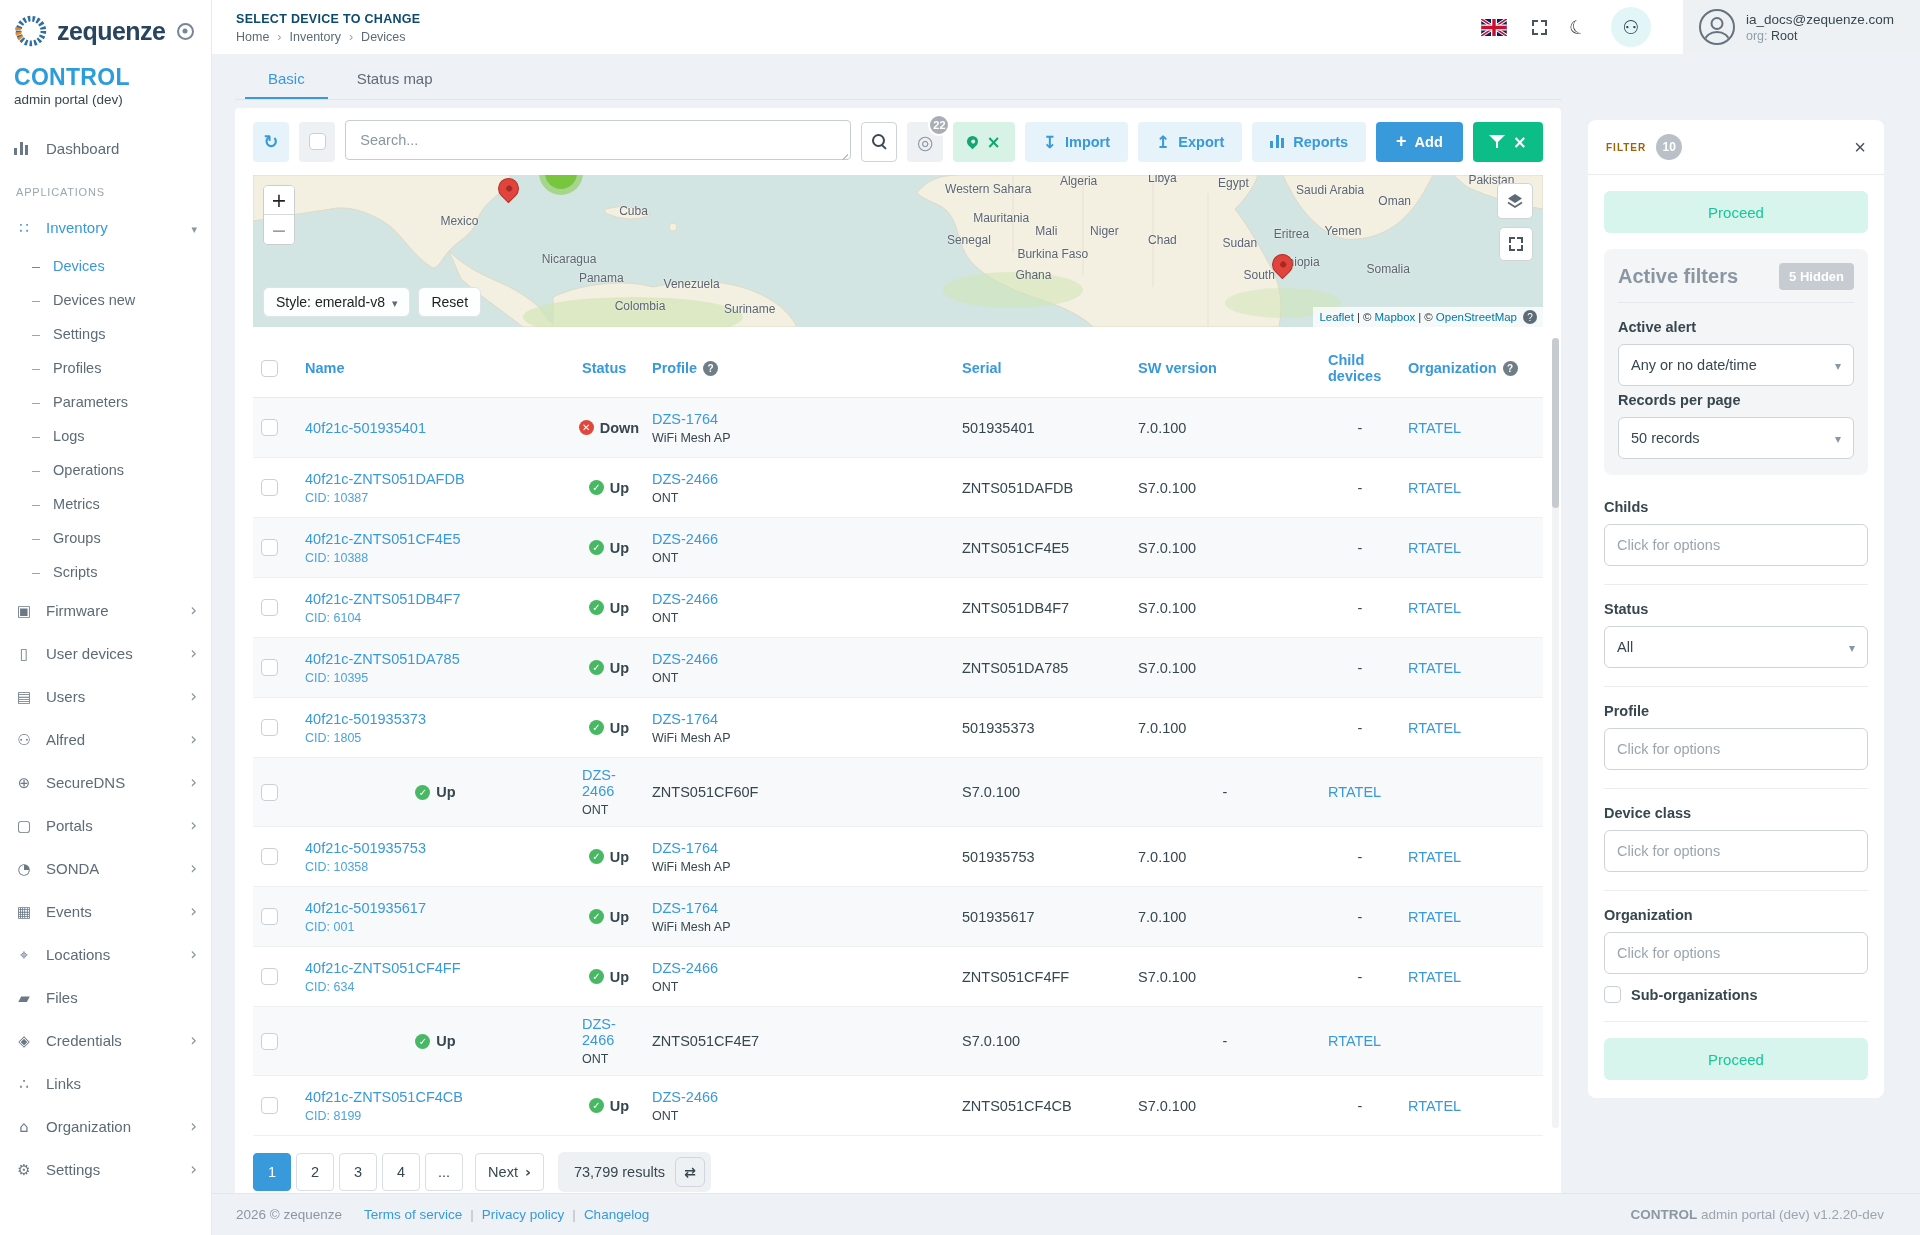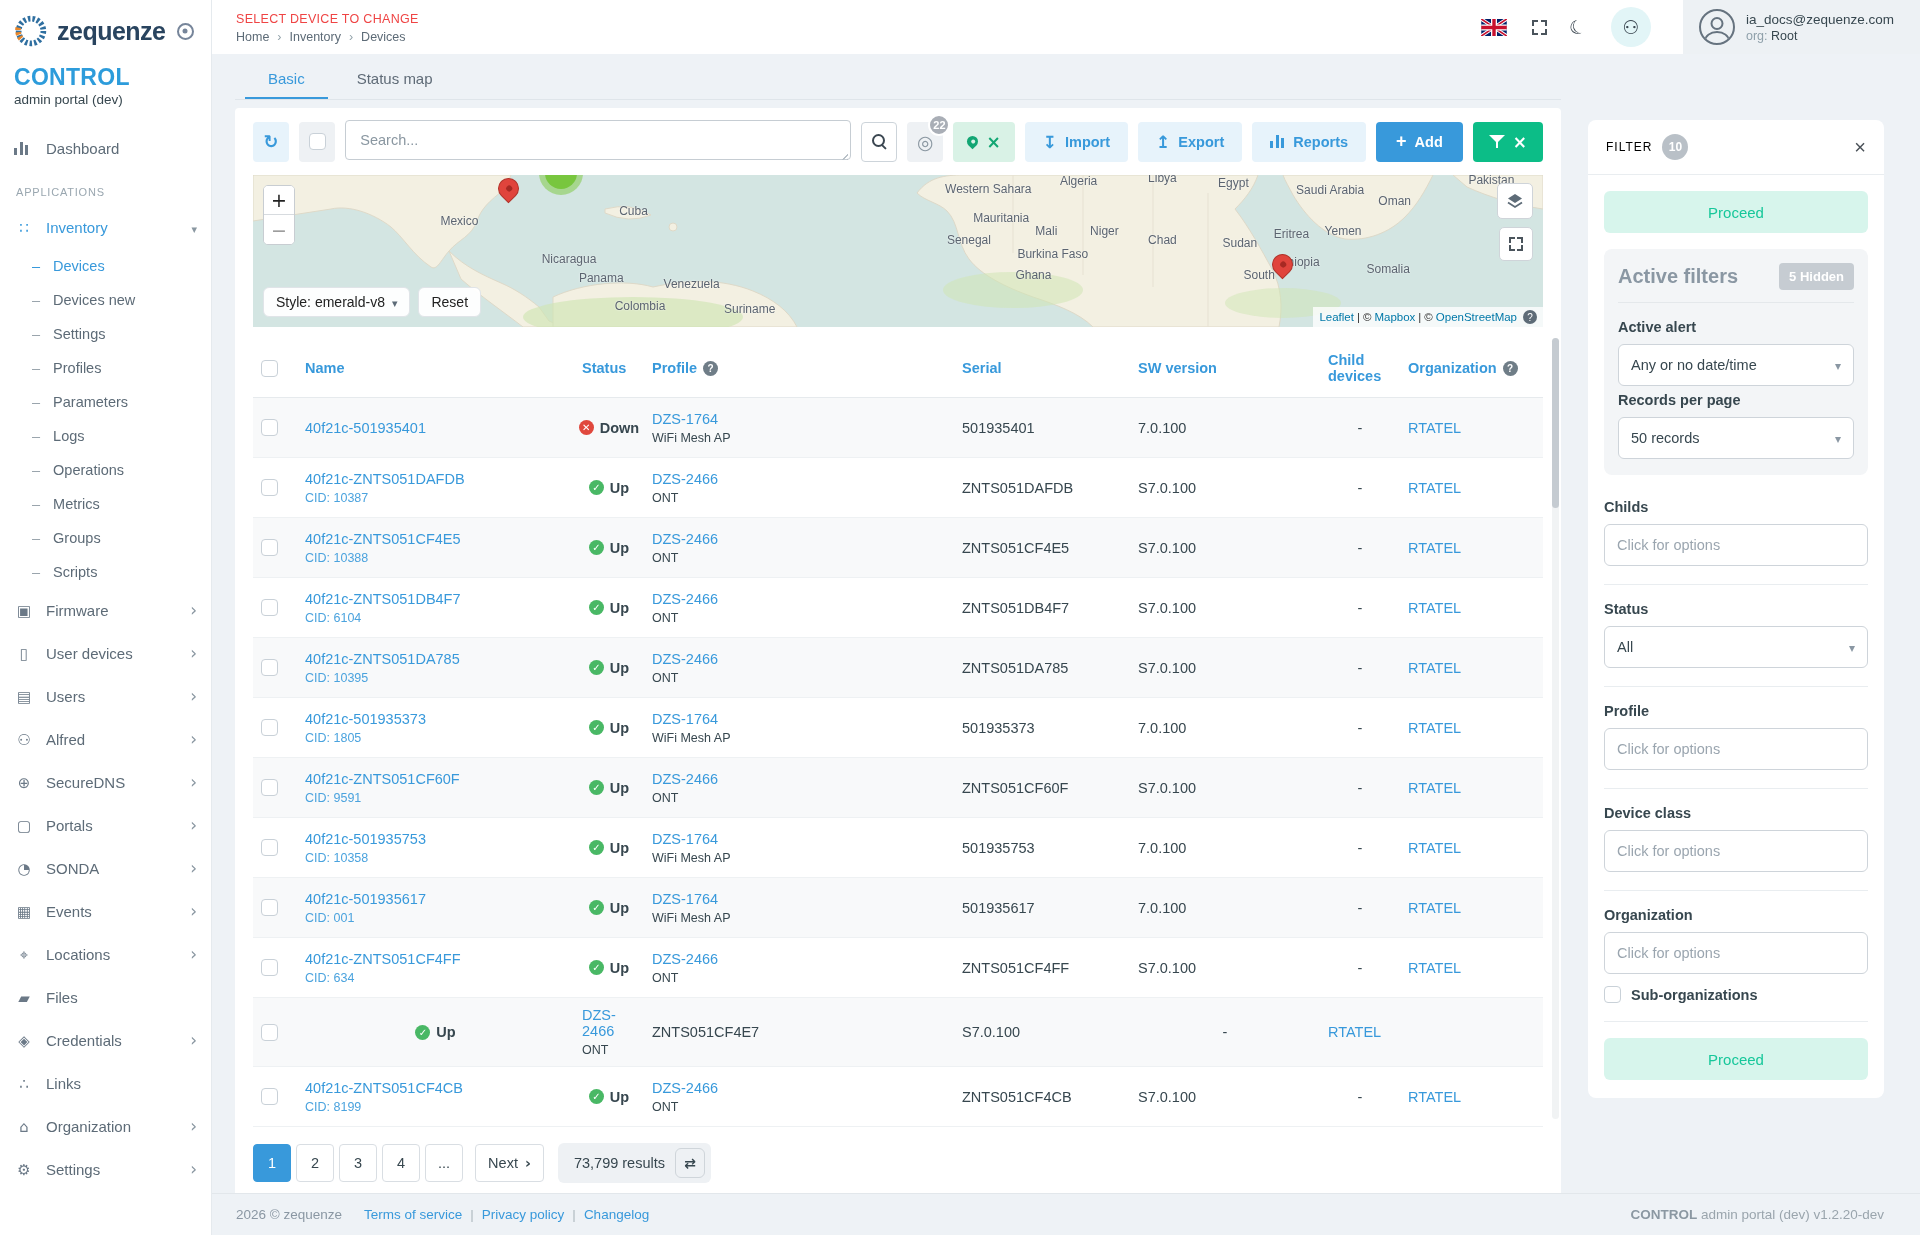--- a/index.html
+++ b/index.html
@@ -45,21 +45,21 @@
   [data-name="organization-icon"]::before{content:"⌂"}
   [data-name="settings-icon"]::before{content:"⚙"}
   .icon-bars{display:inline-block;width:15px;height:13px;background:
     linear-gradient(currentColor,currentColor) 0 100%/3px 7px no-repeat,
     linear-gradient(currentColor,currentColor) 5.5px 100%/3px 13px no-repeat,
     linear-gradient(currentColor,currentColor) 11px 100%/3px 10px no-repeat}
 
   
   .topbar{position:absolute;left:212px;right:0;top:0;height:54px;background:#fff;display:flex;align-items:center;z-index:5}
   .tb-left{padding-left:24px}
-  .page-title{font-size:12.5px;font-weight:400;letter-spacing:.3px;color:#ef4444;padding-top:2px}
+  .page-title{font-size:12.5px;font-weight:700;letter-spacing:.3px;color:#0c4a6e;padding-top:2px}
   .breadcrumb{display:flex;gap:8px;font-size:12.5px;color:#5d6b77;margin-top:4px;align-items:center}
   .bc-sep::before{content:"›";color:#90a0a8}
   .tb-right{margin-left:auto;display:flex;align-items:center;height:100%}
   .tb-ico{display:flex;align-items:center;justify-content:center;width:38px;height:38px;cursor:pointer}
   .flag-btn{margin-right:8px}
   .icon-corners{width:15px;height:15px;background:
     linear-gradient(#4a545c,#4a545c) left top/6px 2px no-repeat,
     linear-gradient(#4a545c,#4a545c) left top/2px 6px no-repeat,
     linear-gradient(#4a545c,#4a545c) right top/6px 2px no-repeat,
     linear-gradient(#4a545c,#4a545c) right top/2px 6px no-repeat,
@@ -178,21 +178,21 @@
   .pg.active{background:#3899db;border-color:#3899db;color:#fff}
   .pg.next{margin-left:12px;display:flex;align-items:center;gap:7px;font-weight:400}
   .pg.next .chev-r::before{content:"›";font-weight:700}
   .results{margin-left:14px;height:40px;background:#eef1f4;border-radius:6px;display:flex;align-items:center;gap:10px;padding:0 6px 0 16px;font-size:14.5px}
   .res-refresh{width:30px;height:30px;border:1px solid #cfd5da;border-radius:6px;background:transparent;cursor:pointer;color:#37474f;display:flex;align-items:center;justify-content:center}
   .res-refresh .g::before{content:"⇄";font-size:14px;font-weight:700}
 
   
   .filter-card{width:296px;background:#fff;border-radius:8px;margin-top:66px;padding-bottom:18px;flex:0 0 auto}
   .f-head{display:flex;align-items:center;padding:14px 18px;border-bottom:1px solid #e9edf0}
-  .f-title{font-size:12px;font-weight:400;letter-spacing:1px;color:#000000}
+  .f-title{font-size:10px;font-weight:700;letter-spacing:1px;color:#a16207}
   .f-badge{width:26px;height:26px;border-radius:50%;background:#b9c0c7;color:#fff;font-size:12px;font-weight:700;display:flex;align-items:center;justify-content:center;margin-left:10px}
   .f-close{margin-left:auto;font-size:20px;color:#495057;cursor:pointer;line-height:1}
   .f-body{padding:0 16px}
   .btn-proceed{width:100%;height:42px;border:none;border-radius:6px;background:#d7f5ec;color:#16c79a;font-size:15px;cursor:pointer;font-family:"Liberation Sans",sans-serif;margin-top:16px}
   .f-subcard{background:#f3f5f7;border-radius:8px;padding:14px 14px 16px;margin-top:16px}
   .f-subhead{display:flex;align-items:center;justify-content:space-between;padding-bottom:12px;border-bottom:1px solid #e4e8eb}
   .f-subtitle{color:#8a97a3;font-weight:700;font-size:20px}
   .hidden-badge{background:#c6ccd2;color:#fff;border-radius:4px;padding:6px 10px;font-size:13px;font-weight:700}
   .f-label{font-size:14.5px;font-weight:700;color:#37474f;margin:16px 0 9px}
   .f-select,.f-input{height:42px;background:#fff;border:1px solid #ced4da;border-radius:6px;display:flex;align-items:center;padding:0 12px;font-size:14.5px;color:#37474f;cursor:pointer}
@@ -708,24 +708,20 @@
             <span class="td" data-name="sw-version-cell">7.0.100</span>
             <span class="td child-td" data-name="child-devices-cell">-</span>
             <span class="td">
                 <a class="cell-link" data-name="organization-link">RTATEL</a>
               </span>
           </div>
             <div class="row up" data-name="table-row">
             <span class="td">
                 <span class="checkbox" data-name="row-checkbox"></span>
               </span>
-            <span class="td">
-              <a class="cell-link" data-name="device-name-link">40f21c-ZNTS051CF60F</a>
-              <span class="cid" data-name="device-cid">CID: 9591</span>
-            </span>
             <span class="td status-td">
               <i class="status-ico" data-name="status-icon"></i>
               <b class="status-txt" data-name="status-text">Up</b>
             </span>
             <span class="td">
               <a class="cell-link" data-name="profile-link">DZS-2466</a>
               <span class="ptype" data-name="profile-type">ONT</span>
             </span>
             <span class="td" data-name="serial-cell">ZNTS051CF60F</span>
             <span class="td" data-name="sw-version-cell">S7.0.100</span>

